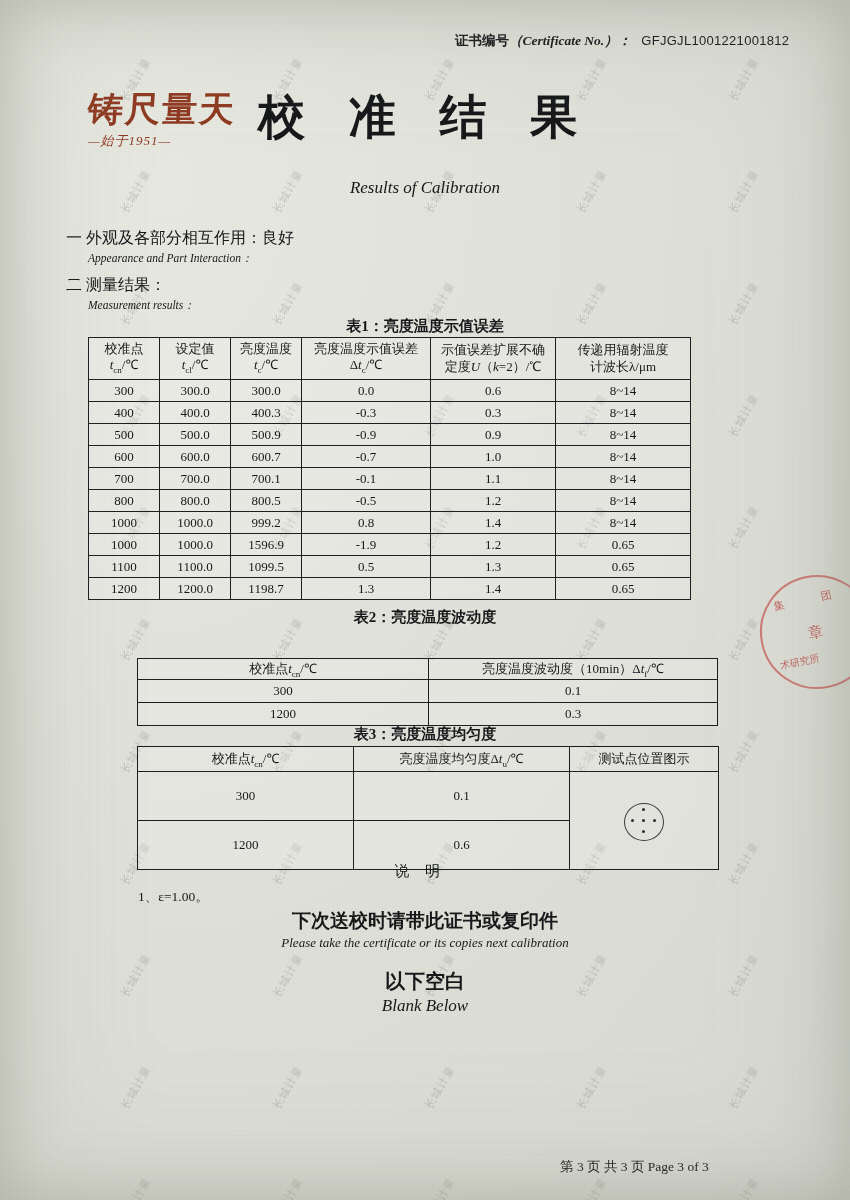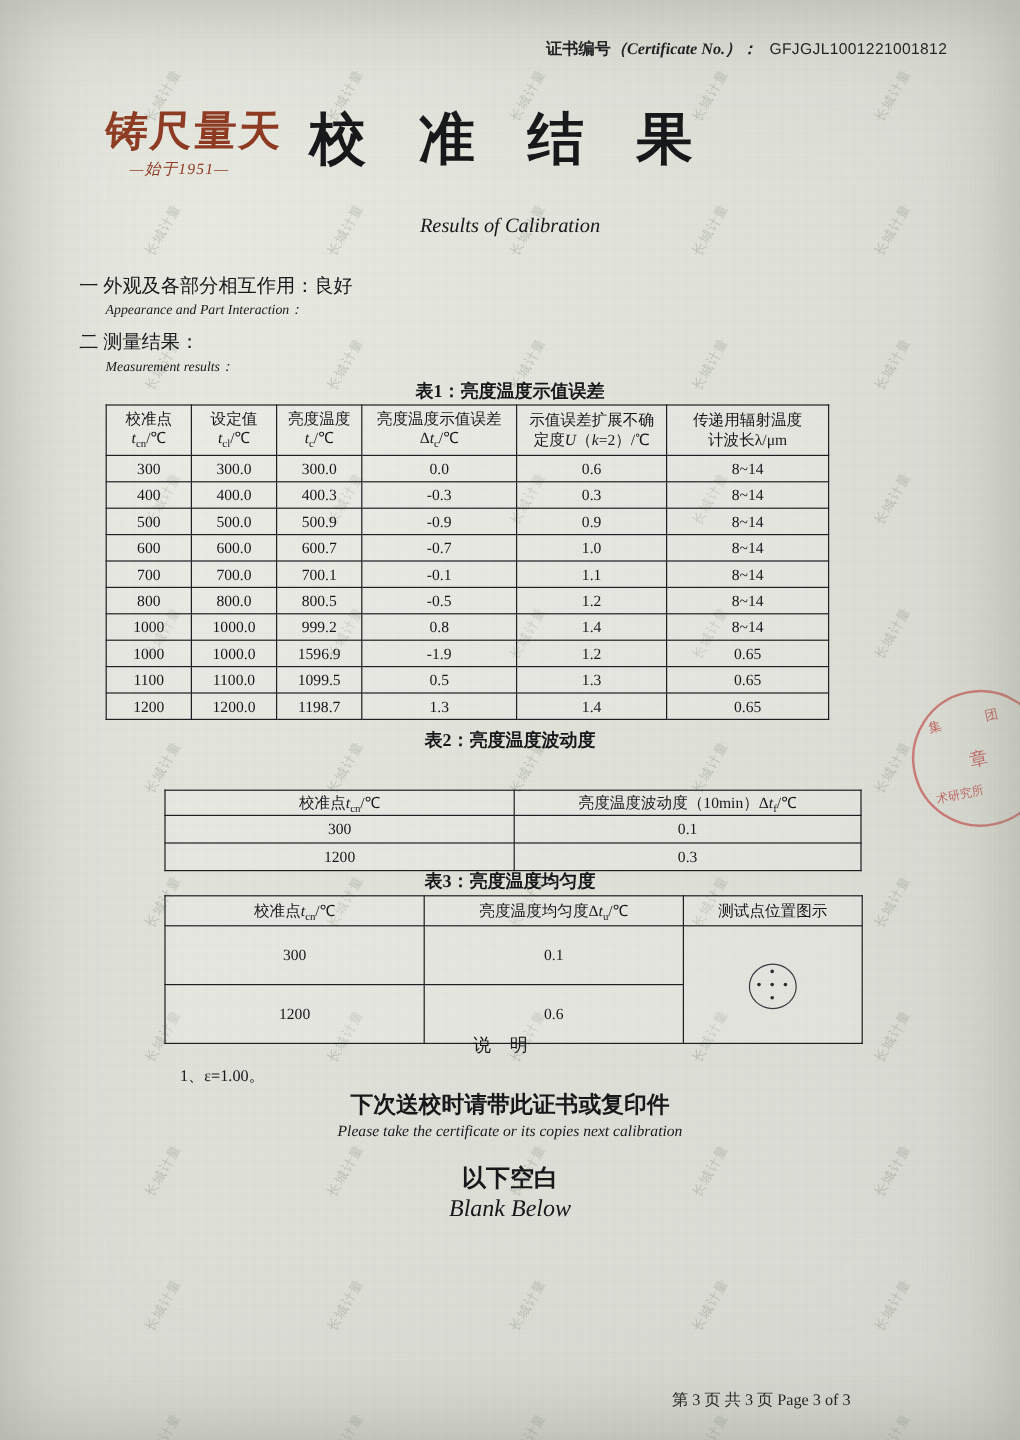--- a/index.html
+++ b/index.html
@@ -68,21 +68,20 @@
     letter-spacing:2px;
     transform:skewX(-4deg);
     line-height:1;
   }
   .logo .sub{
     margin-top:5px;
     font-size:13px;
     color:#8f3a22;
     font-style:italic;
     letter-spacing:1px;
-    margin-left:20px;
   }
   .title{
     position:absolute;left:258px;top:92px;
     font-size:47px;font-weight:bold;
     letter-spacing:16px;
     line-height:1.1;
   }
   .subtitle{
     position:absolute;left:0;top:178px;width:850px;
     text-align:center;
@@ -134,36 +133,36 @@
     border:1px solid #3a3d40;border-radius:50%;
   }
   .targetfig .dot{
     position:absolute;width:3px;height:3px;border-radius:50%;background:#2a2d30;
   }
 
   .shuoming{
     position:absolute;width:840px;left:0;top:862px;text-align:center;
     font-size:15px;letter-spacing:6px;
   }
-  .note1{position:absolute;left:150px;top:888px;font-size:13.5px;}
+  .note1{position:absolute;left:138px;top:888px;font-size:13.5px;}
   .bigline{
     position:absolute;width:850px;left:0;top:908px;text-align:center;
     font-size:19px;font-weight:bold;
   }
   .bigline-en{
     position:absolute;width:850px;left:0;top:935px;text-align:center;
     font-size:13px;font-style:italic;
   }
   .blank{
     position:absolute;width:850px;left:0;top:968px;text-align:center;
     font-size:20px;font-weight:bold;
   }
   .blank-en{
     position:absolute;width:850px;left:0;top:996px;text-align:center;
-    font-size:20px;font-style:italic;
+    font-size:17px;font-style:italic;
   }
   .footer{
     position:absolute;left:560px;top:1158px;font-size:13.5px;
   }
   
   .stamp{
     position:absolute;left:760px;top:575px;width:110px;height:110px;
     border-radius:50%;
     border:2px solid rgba(190,40,40,0.55);
     color:rgba(180,35,35,0.65);

